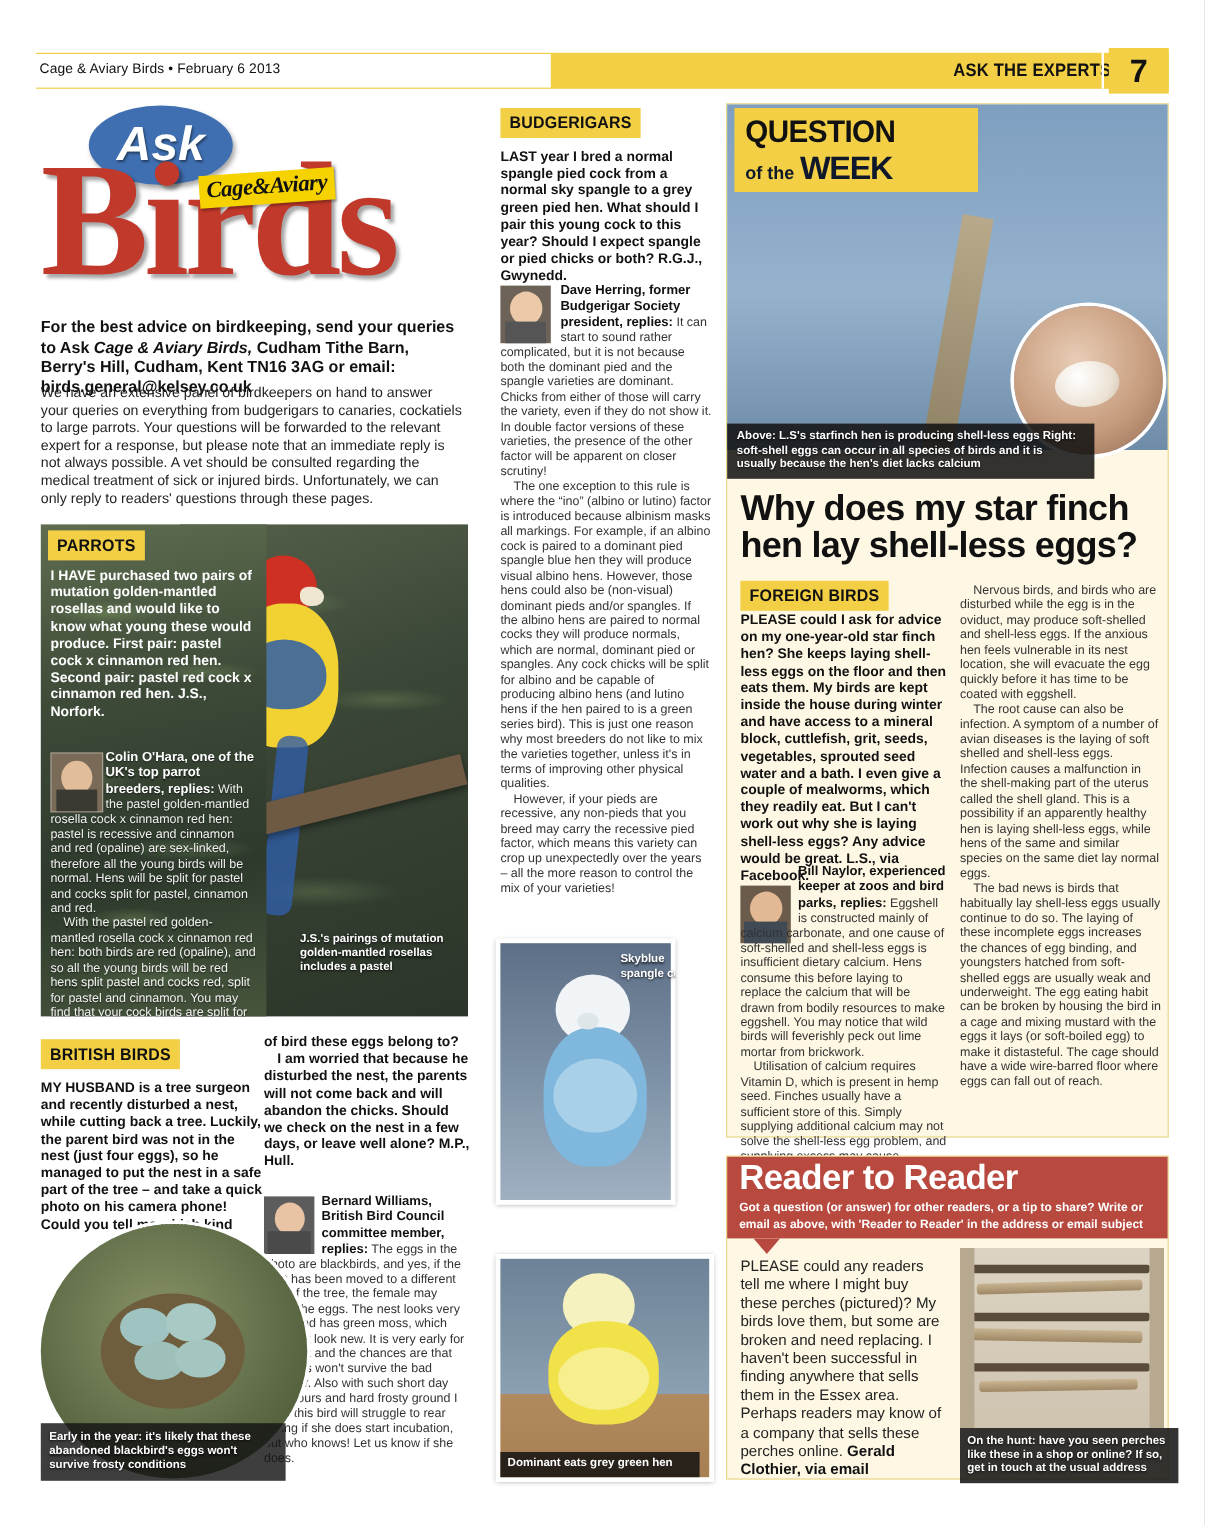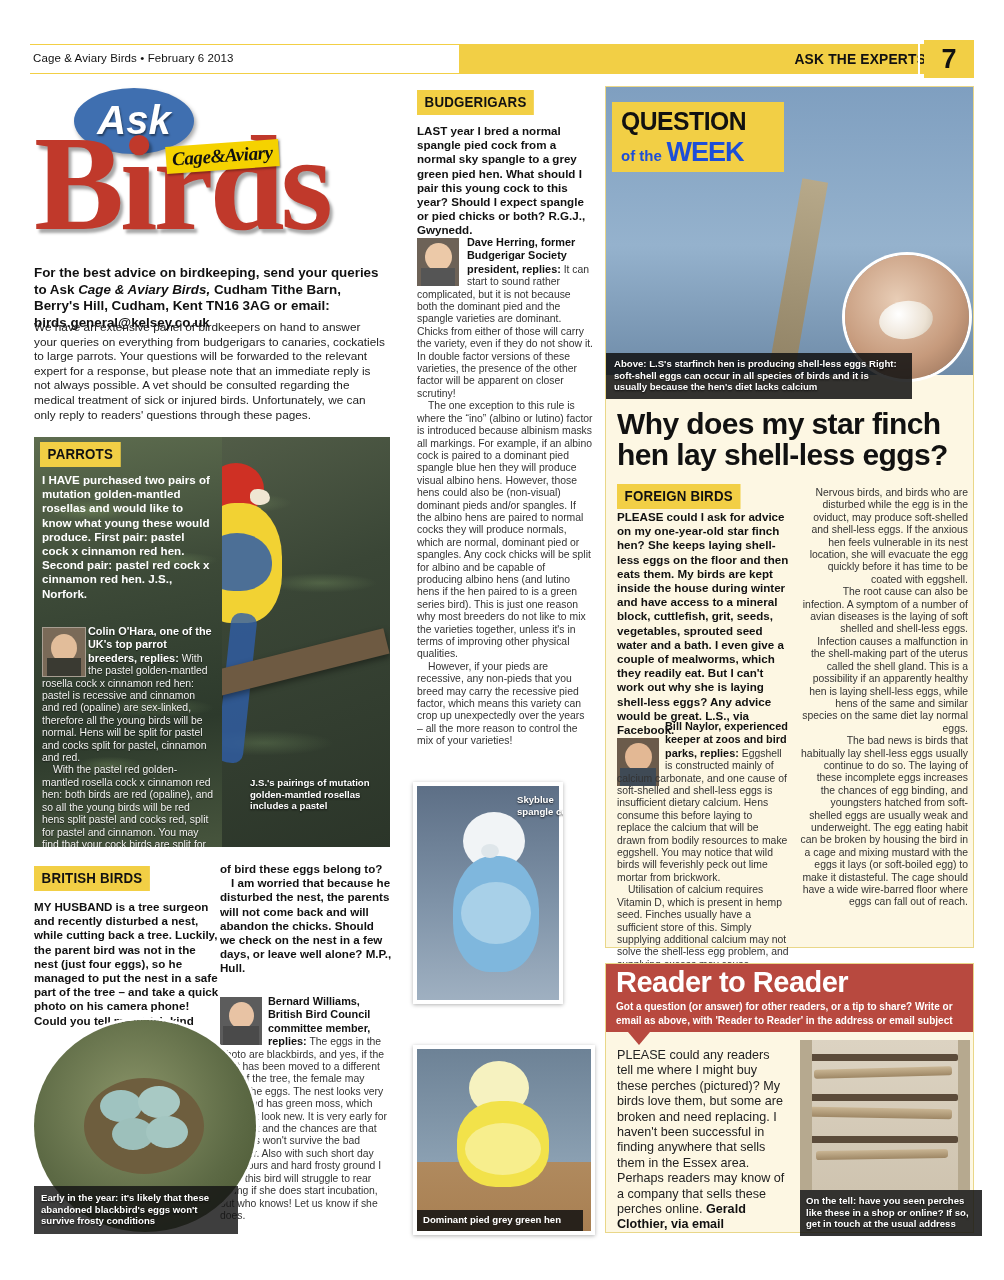--- a/index.html
+++ b/index.html
@@ -99,42 +99,42 @@
   .budgie2 .img{position:absolute;left:4px;top:4px;right:4px;bottom:4px;
     background:linear-gradient(180deg,#6d8296 0%,#8ba0b2 62%,#b08a5e 62%,#a87f52 100%);}
   .lbl-dark{position:absolute;background:rgba(18,18,18,.85);color:#fff;font-size:9.6px;
     font-weight:bold;line-height:11.6px;padding:4px 6px 5px 6px;}
 
   
   .rpanel{position:absolute;left:605px;top:86px;width:369px;height:862px;background:#fdf7e3;
     border:1px solid #e9d789;box-sizing:border-box;}
   .qow-photo{position:absolute;left:606px;top:87px;width:367px;height:288px;overflow:hidden;
     background:linear-gradient(180deg,#7f9fc0 0%,#95b2cd 55%,#6e8ba8 100%);}
-  .qow-tag{position:absolute;left:612px;top:90px;width:172px;height:70px;background:#f2cf45;margin-top:12px;}
+  .qow-tag{position:absolute;left:612px;top:90px;width:203px;height:70px;background:#f2cf45;}
   .qow-tag .l1{position:absolute;left:9px;top:4px;font-size:26px;font-weight:bold;color:#111;
     letter-spacing:-.5px;transform:scaleX(.95);transform-origin:left center;}
-  .qow-tag .l2{position:absolute;left:9px;top:35px;font-size:17px;font-weight:bold;color:#1d4ed8;}
+  .qow-tag .l2{position:absolute;left:9px;top:35px;font-size:17px;font-weight:bold;color:#0f172a;}
   .qow-tag .l2 em{font-style:normal;font-size:15px;font-weight:bold;}
   .qow-tag .l2 b{font-size:27px;letter-spacing:-1px;}
   .eggcircle{position:absolute;left:845px;top:255px;width:124px;height:124px;border-radius:50%;
     overflow:hidden;background:radial-gradient(circle at 42% 36%,#e8cdb6,#c69a7c 58%,#8f6a52 100%);
     box-shadow:0 0 0 3px #ffffff;}
   .eggcircle .egg{position:absolute;left:34px;top:46px;width:54px;height:38px;border-radius:50%;
     background:radial-gradient(circle at 38% 32%,#ffffff,#ece2d4 65%,#cbbda9 100%);transform:rotate(-8deg);}
   .qow-cap{position:absolute;left:606px;top:353px;width:290px;background:rgba(18,18,18,.86);
     padding:5px 8px 6px 8px;}
   .qow-headline{position:absolute;left:617px;top:408px;width:350px;font-size:30px;font-weight:bold;
     line-height:31px;color:#111;letter-spacing:-.6px;}
   .fb-head{position:absolute;left:617px;top:484px;width:170px;}
   .rp-c1{position:absolute;left:617px;top:510px;width:172px;}
   .rp-c1 .q{font-size:11.6px;font-weight:bold;line-height:14.2px;color:#111;}
   .rp-c1 .facebox{position:absolute;left:0;top:228px;width:42px;height:48px;overflow:hidden;background:#6b5b4b;}
   .rp-c1 .ans{position:absolute;left:0;top:210px;width:172px;font-size:10.4px;line-height:12.4px;color:#333;}
   .rp-c1 .ans b{color:#111;font-size:10.9px;}
-  .rp-c2{position:absolute;left:800px;top:487px;width:168px;font-size:10.4px;line-height:12.4px;color:#333;text-align:right;}
+  .rp-c2{position:absolute;left:800px;top:487px;width:168px;font-size:10.4px;line-height:12.4px;color:#333;}
 
   
   .r2r{position:absolute;left:605px;top:963px;width:369px;height:270px;background:#fdf7e3;
     border:1px solid #e9d789;box-sizing:border-box;}
   .r2r-band{position:absolute;left:606px;top:964px;width:367px;height:68px;background:#b8493f;}
   .r2r-band .t{position:absolute;left:10px;top:2px;font-size:29px;font-weight:bold;color:#ffffff;
     letter-spacing:-.5px;}
   .r2r-band .s{position:absolute;left:10px;top:36px;width:350px;font-size:10px;font-weight:bold;
     line-height:13.6px;color:#ffffff;}
   .r2r-notch{position:absolute;left:628px;top:1032px;width:0;height:0;border-left:11px solid transparent;
@@ -264,21 +264,21 @@
     </div>
     <div class="lbl-dark" style="left:98px;top:8px;width:66px;background:transparent;color:#ffffff;text-shadow:0 1px 2px rgba(0,0,0,.8);">Skyblue spangle cock</div>
   </div>
 
   <div class="budgie2">
     <div class="img">
       <div style="position:absolute;left:52px;top:12px;width:60px;height:54px;border-radius:50%;background:#f6f2c0;"></div>
       <div style="position:absolute;left:40px;top:52px;width:92px;height:86px;border-radius:46% 46% 42% 42%;background:#f2e24a;"></div>
       <div style="position:absolute;left:48px;top:74px;width:76px;height:52px;border-radius:50%;background:#f7ee8d;"></div>
     </div>
-    <div class="lbl-dark" style="left:4px;bottom:4px;width:166px;box-sizing:border-box;">Dominant pied grey green hen</div>
+    <div class="lbl-dark" style="left:4px;bottom:4px;width:166px;box-sizing:border-box;">Dominant eats grey green hen</div>
   </div>
 
   <div class="rpanel"></div>
 
   <div class="qow-photo">
 
     <div style="position:absolute;left:178px;top:92px;width:26px;height:210px;background:linear-gradient(180deg,#b7a98a,#8d7f62);transform:rotate(10deg);"></div>
   </div>
 
   <div class="qow-tag">
@@ -337,16 +337,16 @@
     <div class="bar" style="left:8px;top:14px;width:150px;height:7px;"></div>
     <div class="wood" style="left:14px;top:28px;width:138px;height:9px;transform:rotate(-1.5deg);"></div>
     <div class="bar" style="left:8px;top:54px;width:150px;height:7px;"></div>
     <div class="wood" style="left:10px;top:68px;width:142px;height:10px;transform:rotate(1deg);"></div>
     <div class="bar" style="left:8px;top:96px;width:150px;height:7px;"></div>
     <div class="wood" style="left:16px;top:110px;width:132px;height:9px;transform:rotate(-1deg);"></div>
     <div style="position:absolute;left:0;top:0;width:12px;height:150px;background:#b6a98f;"></div>
     <div style="position:absolute;right:0;top:0;width:12px;height:150px;background:#b6a98f;"></div>
   </div>
   <div class="perch-cap">
-    <div class="cap-white" style="position:static;">On the tell: have you seen perches like these in a shop or online? If so, get in touch at the usual address</div>
+    <div class="cap-white" style="position:static;">On the hunt: have you seen perches like these in a shop or online? If so, get in touch at the usual address</div>
   </div>
 
 </div>
 
 </body></html>

